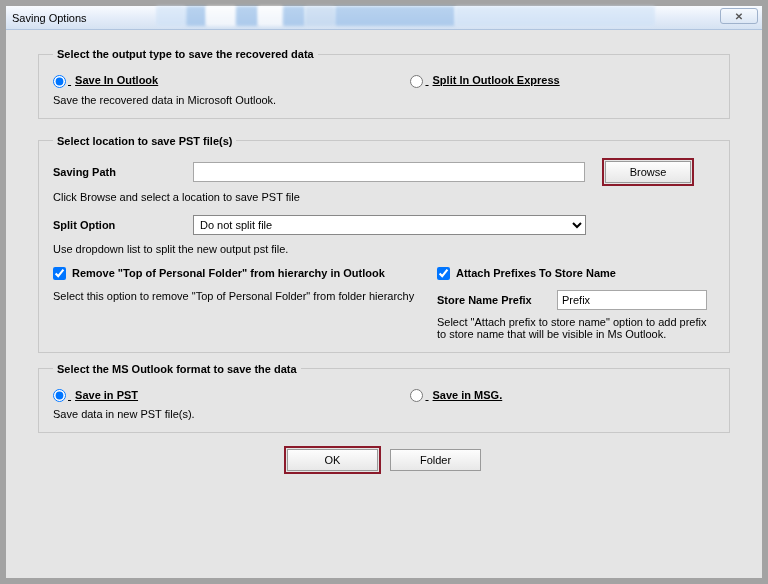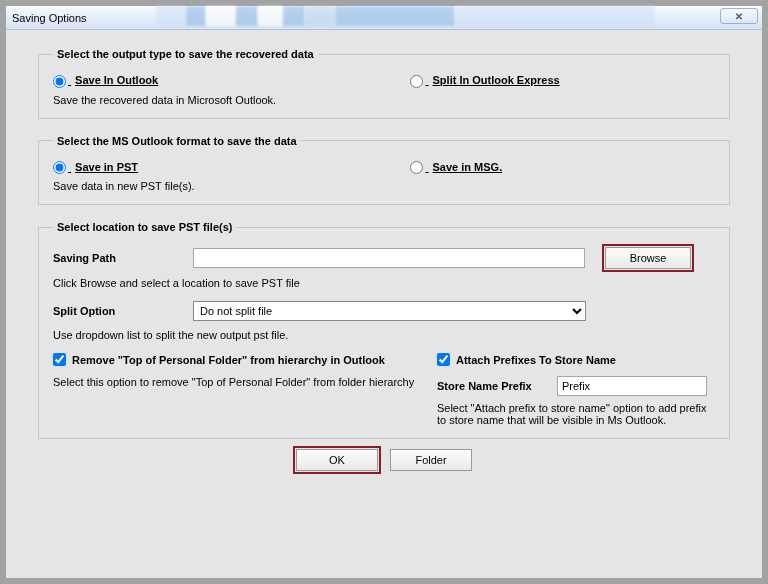--- a/index.html
+++ b/index.html
@@ -164,21 +164,21 @@
   }
   .store-prefix-row .lbl { font-weight: bold; width: 120px; }
   .store-prefix-input { width: 150px; }
   .footer-btns {
     display: flex;
     justify-content: center;
     gap: 12px;
     margin-top: 6px;
   }
   .footer-btns button {
-    width: 82px;
+    width: 91px;
     height: 22px;
     border: 1px solid #9a9a9a;
     background: linear-gradient(#fdfdfd,#e8e8e8);
     font-size: 11px;
     font-family: inherit;
     cursor: pointer;
   }
   .ok-btn {
     outline: 2px solid #8B1A2B;
     outline-offset: 1px;
@@ -221,39 +221,20 @@
         <div class="radio-col-right">
           <label>
             <input type="radio" name="out" style="">
             <span class="radio-label">Split In Outlook Express</span>
           </label>
         </div>
       </div>
       <div class="help-text">Save the recovered data in Microsoft Outlook.</div>
     </fieldset>
 
-    <fieldset class="group">
-      <legend>Select the MS Outlook format to save the data</legend>
-      <div class="radio-row">
-        <div class="radio-col-left">
-          <label>
-            <input type="radio" name="fmt" checked="" style="">
-            <span class="radio-label">Save in PST</span>
-          </label>
-        </div>
-        <div class="radio-col-right">
-          <label>
-            <input type="radio" name="fmt" style="">
-            <span class="radio-label">Save in MSG.</span>
-          </label>
-        </div>
-      </div>
-      <div class="help-text">Save data in new PST file(s).</div>
-    </fieldset>
-
     <fieldset class="group" style="margin-bottom:10px;">
       <legend>Select location to save PST file(s)</legend>
 
       <div class="form-row">
         <div class="form-label">Saving Path</div>
         <input type="text" class="text-input path-input" value="" style="">
         <button class="browse-btn">Browse</button>
       </div>
       <div class="help-text path-help">Click Browse and select a location to save PST file</div>
 
@@ -280,19 +261,38 @@
           </div>
           <div class="store-prefix-row">
             <span class="lbl">Store Name Prefix</span>
             <input type="text" class="text-input store-prefix-input" value="Prefix" style="">
           </div>
           <div class="help-text">Select "Attach prefix to store name" option to add prefix to store name that will be visible in Ms Outlook.</div>
         </div>
       </div>
     </fieldset>
 
+    <fieldset class="group">
+      <legend>Select the MS Outlook format to save the data</legend>
+      <div class="radio-row">
+        <div class="radio-col-left">
+          <label>
+            <input type="radio" name="fmt" checked="" style="">
+            <span class="radio-label">Save in PST</span>
+          </label>
+        </div>
+        <div class="radio-col-right">
+          <label>
+            <input type="radio" name="fmt" style="">
+            <span class="radio-label">Save in MSG.</span>
+          </label>
+        </div>
+      </div>
+      <div class="help-text">Save data in new PST file(s).</div>
+    </fieldset>
+
     <div class="footer-btns">
       <button class="ok-btn">OK</button>
       <button>Folder</button>
     </div>
 
   </div>
 </div>
 
 </body></html>

